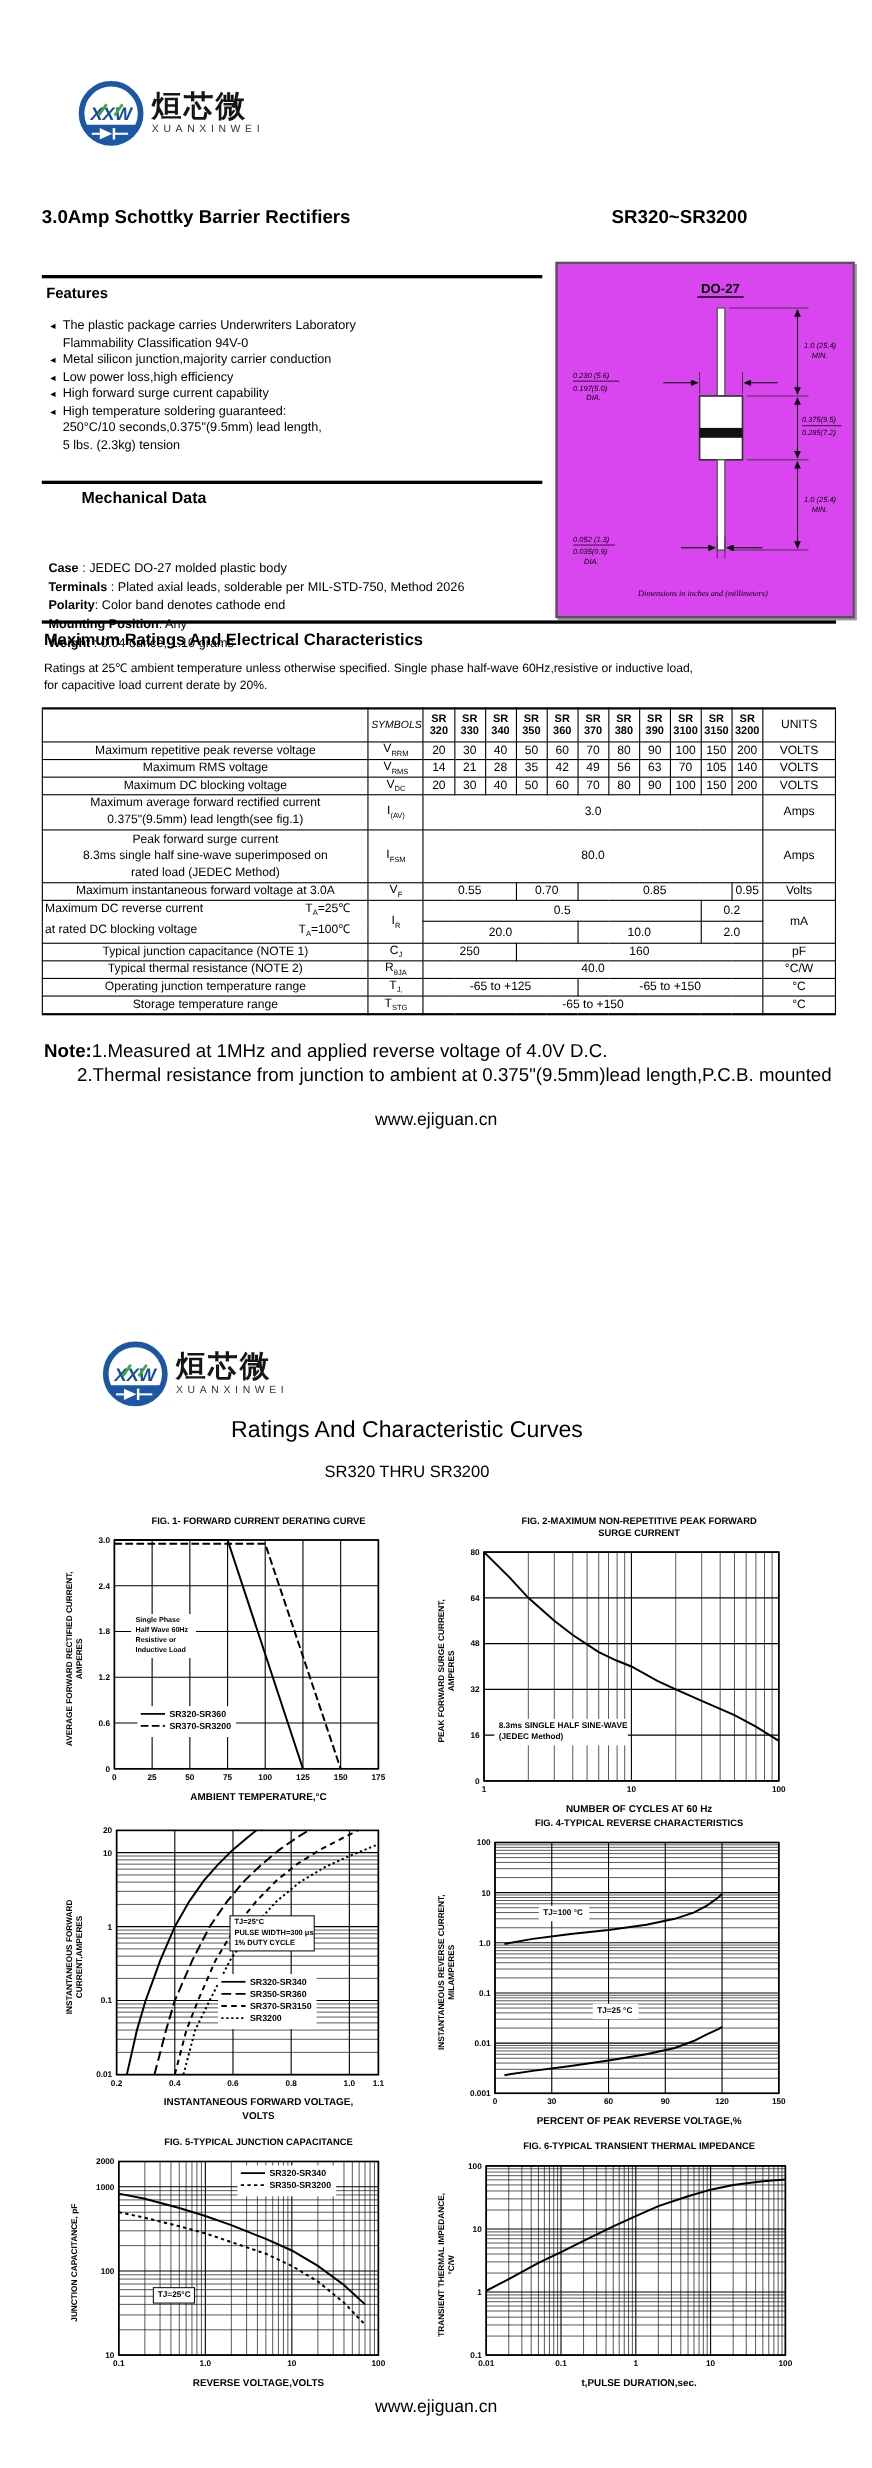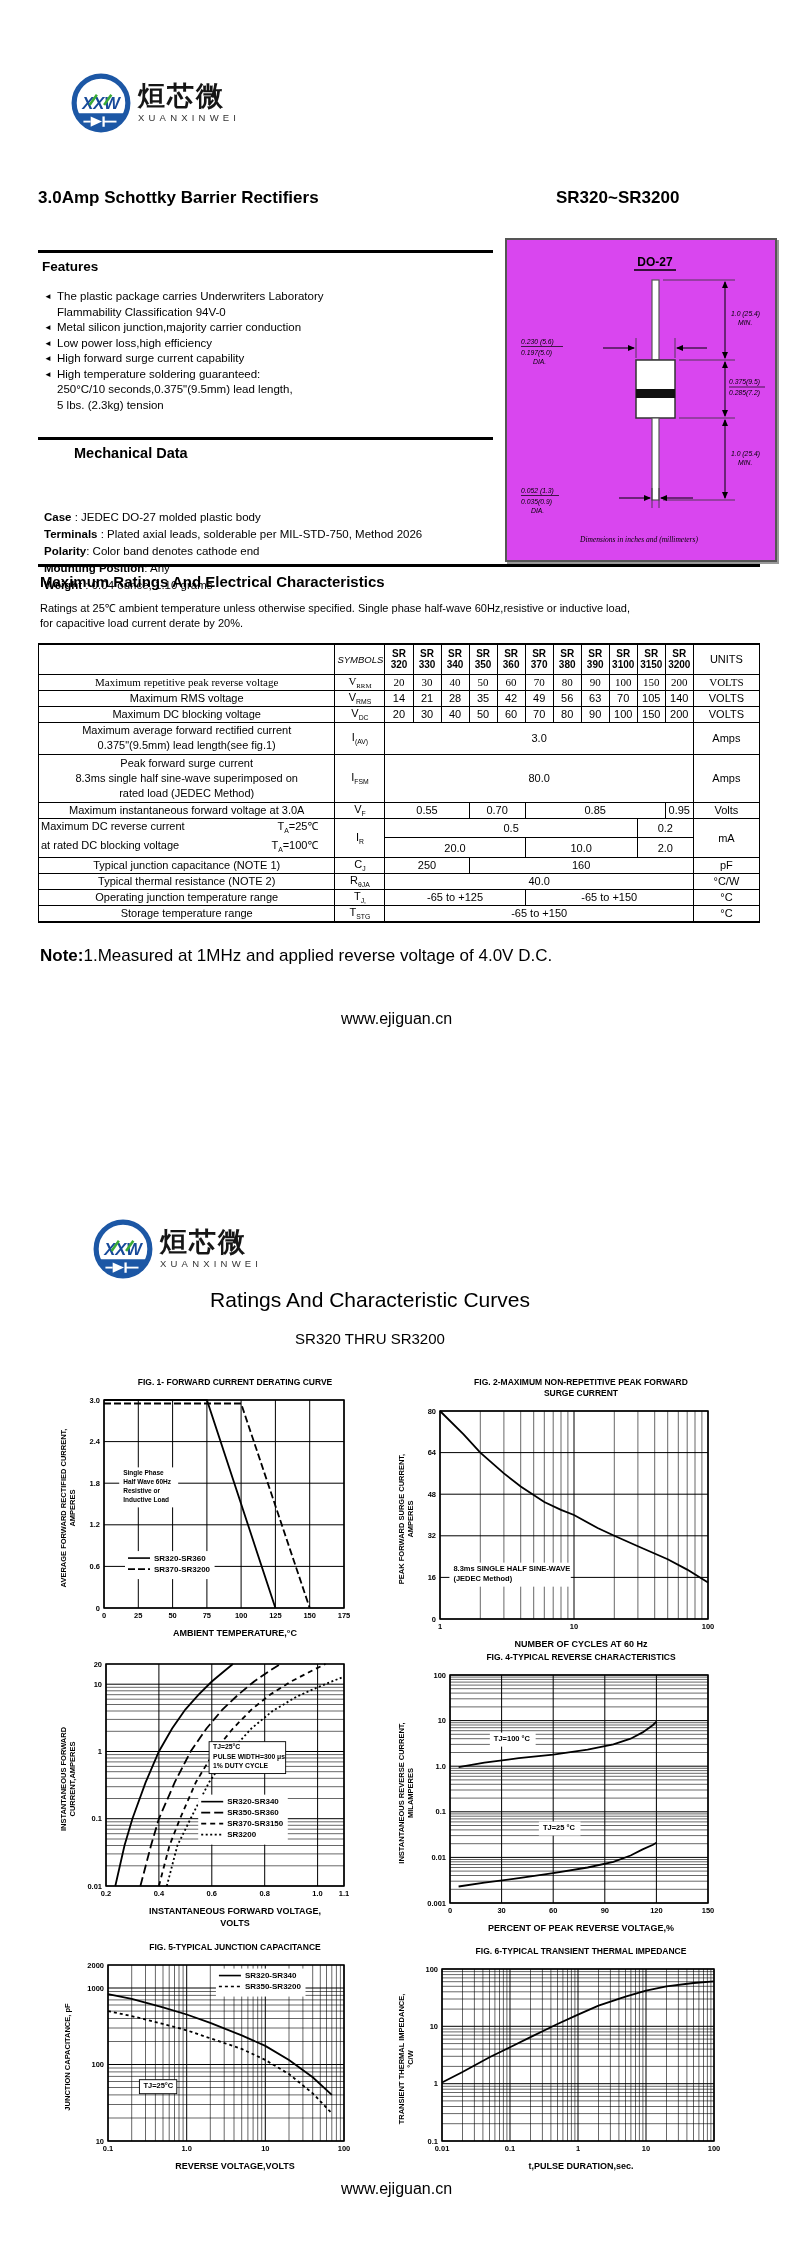--- a/index.html
+++ b/index.html
@@ -244,21 +244,21 @@
             <th class="parts">
               <div>SR</div>
               <div>3150</div>
             </th>
             <th class="parts">
               <div>SR</div>
               <div>3200</div>
             </th>
             <th class="unith">UNITS</th>
           </tr>
-          <tr style="height: 16px; font-family: Liberation Serif, serif;">
+          <tr style="height: 16px;">
             <td class="d">
               <div>Maximum repetitive peak reverse voltage</div>
             </td>
             <td>V<sub>RRM</sub></td>
             <td>20</td>
             <td>30</td>
             <td>40</td>
             <td>50</td>
             <td>60</td>
             <td>70</td>
@@ -389,20 +389,21 @@
             <td>T<sub>STG</sub></td>
             <td colspan="11">-65 to +150</td>
             <td>°C</td>
           </tr>
         </tbody>
     </table>
   </div>
 
   <div class="abs notes" style="left:40px;top:948px;width:720px;">
     <div><b>Note:</b><span>1.Measured at 1MHz and applied reverse voltage of 4.0V D.C.</span></div>
+    <div style="padding-left:30px;margin-top:6px;">2.Thermal resistance from junction to ambient  at 0.375"(9.5mm)lead length,P.C.B. mounted</div>
   </div>
 
   <div class="footer" style="top:1010px;">www.ejiguan.cn</div>
 
   <div class="logo" style="left:92px;top:1218px;">
     <svg width="62" height="62" viewBox="0 0 60 60">
       <circle cx="30" cy="30" r="26" fill="#fff" stroke="#1c57a5" stroke-width="5"></circle>
       <text x="30" y="36" text-anchor="middle" font-size="16" font-weight="bold" font-style="italic" fill="#174a9a" font-family="'Liberation Sans',sans-serif">XXW</text>
       <line x1="19" y1="32" x2="26" y2="22" stroke="#3aaa35" stroke-width="2.4"></line>
       <line x1="33" y1="32" x2="40" y2="22" stroke="#3aaa35" stroke-width="2.4"></line>

